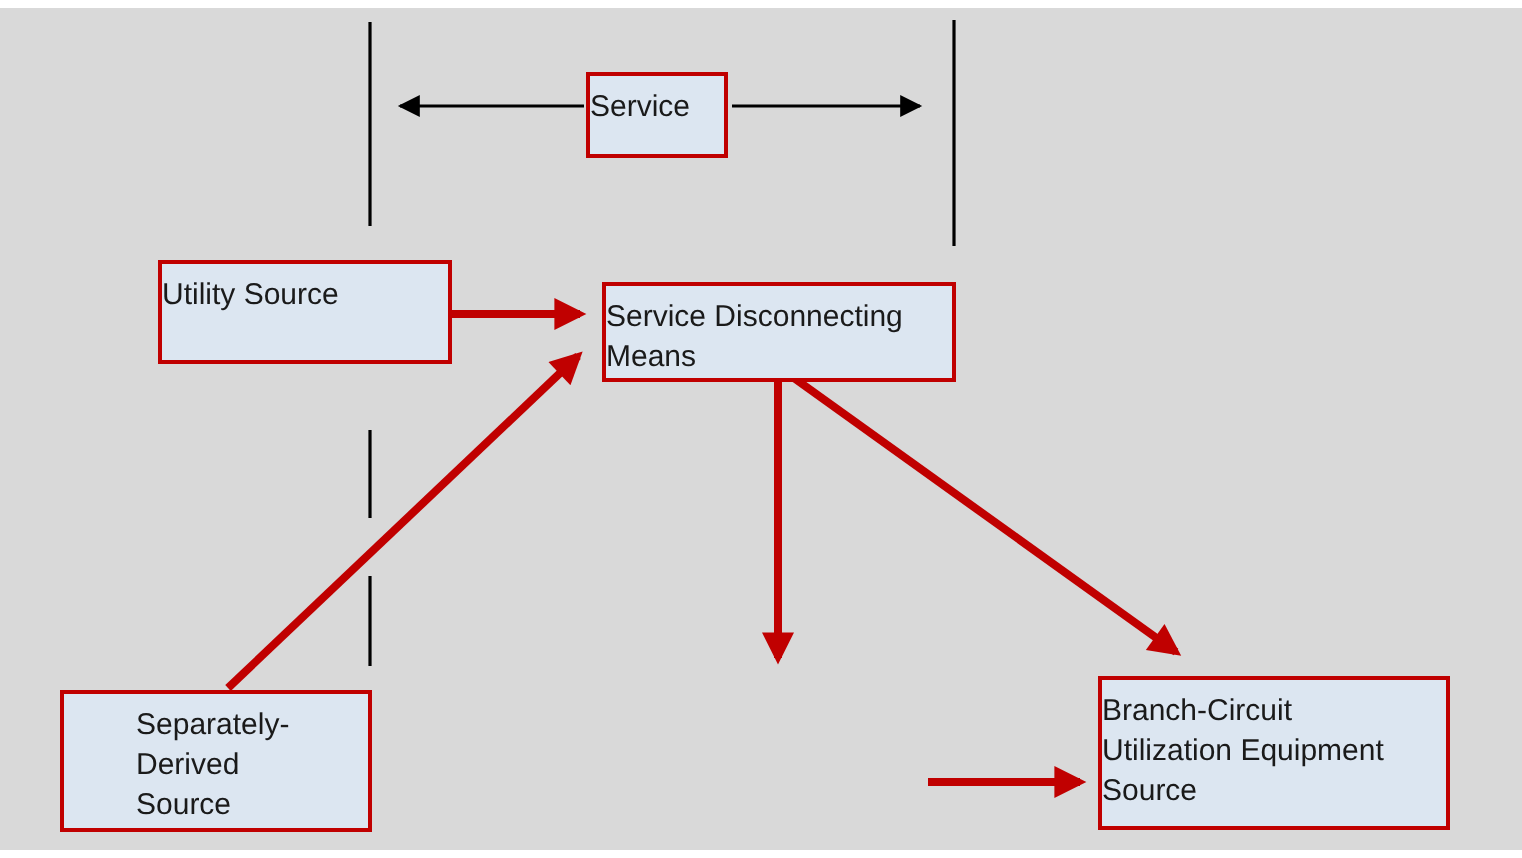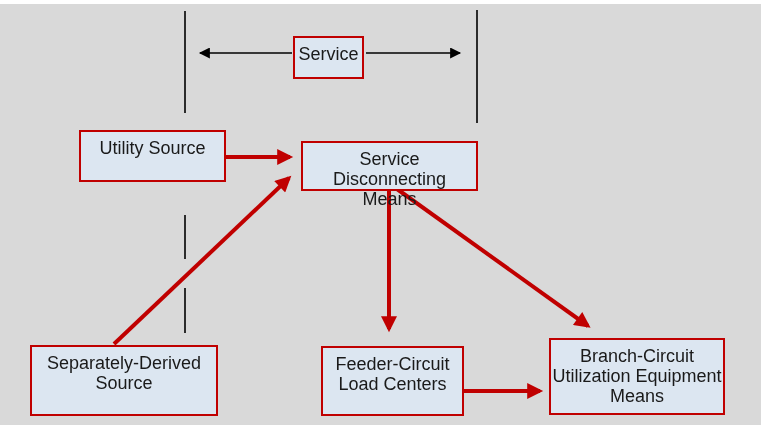--- a/index.html
+++ b/index.html
@@ -27,30 +27,29 @@
   .kline{stroke:var(--line-black);stroke-width:1.6px;}
   .rline{stroke:var(--arrow-red);stroke-width:4px;}
   .khead{fill:var(--line-black);}
   .rhead{fill:var(--arrow-red);}
   .dbox{
     position:absolute;
     box-sizing:border-box;
     background:var(--box-fill);
     border:2px solid var(--box-border);
     color:var(--text);
-    font-size:18px;
+    font-size:15px;
     line-height:20px;
-    text-align:center;
     white-space:pre-line;
     padding-top:6px;
   }
   #box-service    {left:293px;top:36px; width:71px; height:43px;}
   #box-utility    {left:39px; top:130px;width:147px;height:52px;margin-left:40px;}
   #box-sdm        {left:301px;top:141px;width:177px;height:50px;}
-  #box-separately {left:30px; top:345px;width:188px;height:71px;}
+  #box-separately {left:30px; top:345px;width:156px;height:71px;padding-left:36px;}
   #box-feeder     {left:321px;top:346px;width:143px;height:70px;}
   #box-branch     {left:549px;top:338px;width:176px;height:77px;}
 </style>
 </head>
 <body>
 
 <div class="canvas">
 
   <div class="bg"></div>
 
@@ -78,19 +77,17 @@
     <line class="rline" x1="390" y1="184" x2="588" y2="326" marker-end="url(#mRed)"></line>
     <line class="rline" x1="464" y1="391" x2="540" y2="391" marker-end="url(#mRed)"></line>
   </svg>
 
   <div class="dbox" id="box-service">Service</div>
   <div class="dbox" id="box-utility">Utility Source</div>
   <div class="dbox" id="box-sdm">Service Disconnecting
 Means</div>
   <div class="dbox" id="box-separately">Separately-Derived
 Source</div>
-  <div class="dbox" id="box-feeder">Feeder-Circuit
-Load Centers</div>
   <div class="dbox" id="box-branch">Branch-Circuit
 Utilization Equipment
-Means</div>
+Source</div>
 
 </div>
 
 </body></html>

